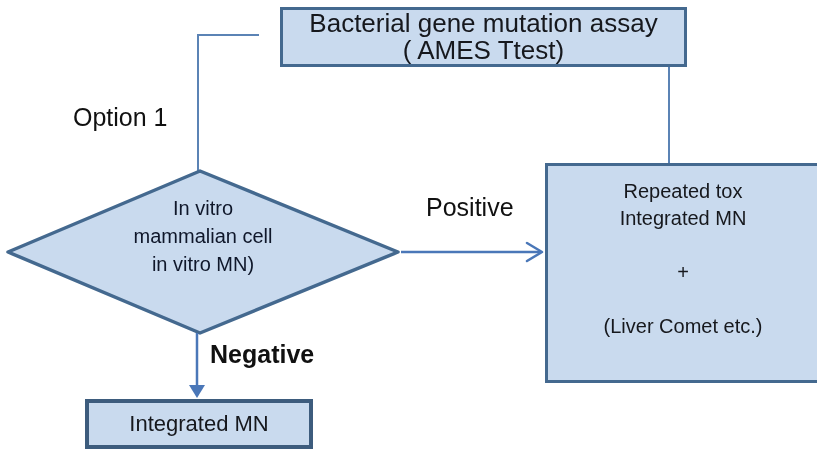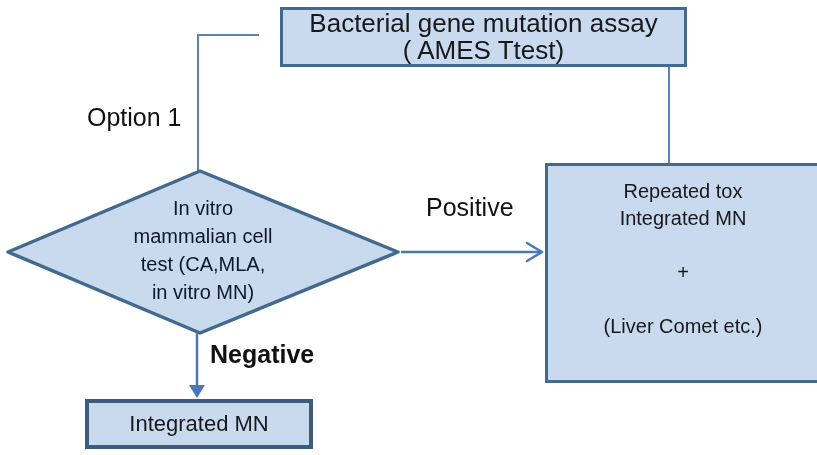--- a/index.html
+++ b/index.html
@@ -58,21 +58,21 @@
     font-size: 20px;
     line-height: 28px;
     color: #0f172a;
   }
   .flow-label {
     position: absolute;
     font-size: 25px;
     color: #111111;
     white-space: nowrap;
   }
-  .label-option1 { left: 87px;  top: 103px; }
+  .label-option1 { left: 73px;  top: 103px; }
   .label-option2 { left: 686px; top: 103px; }
   .label-positive { left: 426px; top: 193px; }
   .label-negative { left: 210px; top: 340px; font-weight: bold; }
   .sup {
     vertical-align: super;
     font-size: 0.62em;
     line-height: 0;
   }
   .spacer-line { visibility: hidden; }
 </style>
@@ -97,21 +97,20 @@
   </svg>
 
   <div class="node-box top-box">
     <div>Bacterial gene mutation assay</div>
     <div>( AMES Ttest)</div>
   </div>
 
   <div class="diamond-text">
     <div>In vitro</div>
     <div>mammalian cell</div>
-    <div>test (CA,MLA,</div>
     <div>in vitro MN)</div>
   </div>
 
   <div class="node-box right-box">
     <div>Repeated tox</div>
     <div>Integrated MN</div>
     <div class="spacer-line">&nbsp;</div>
     <div>+</div>
     <div class="spacer-line">&nbsp;</div>
     <div>(Liver Comet etc.)</div>

